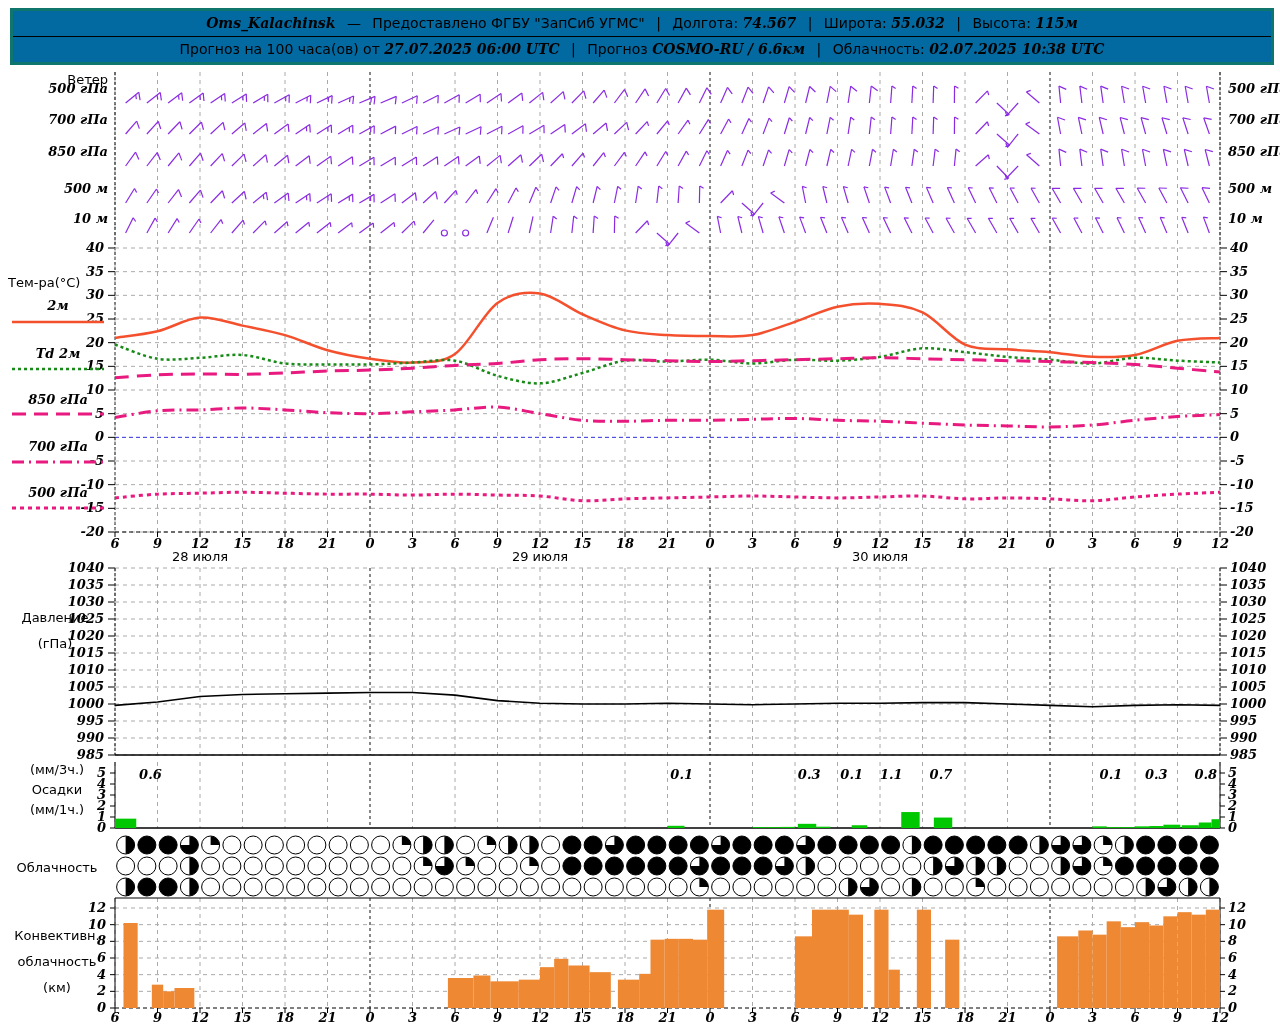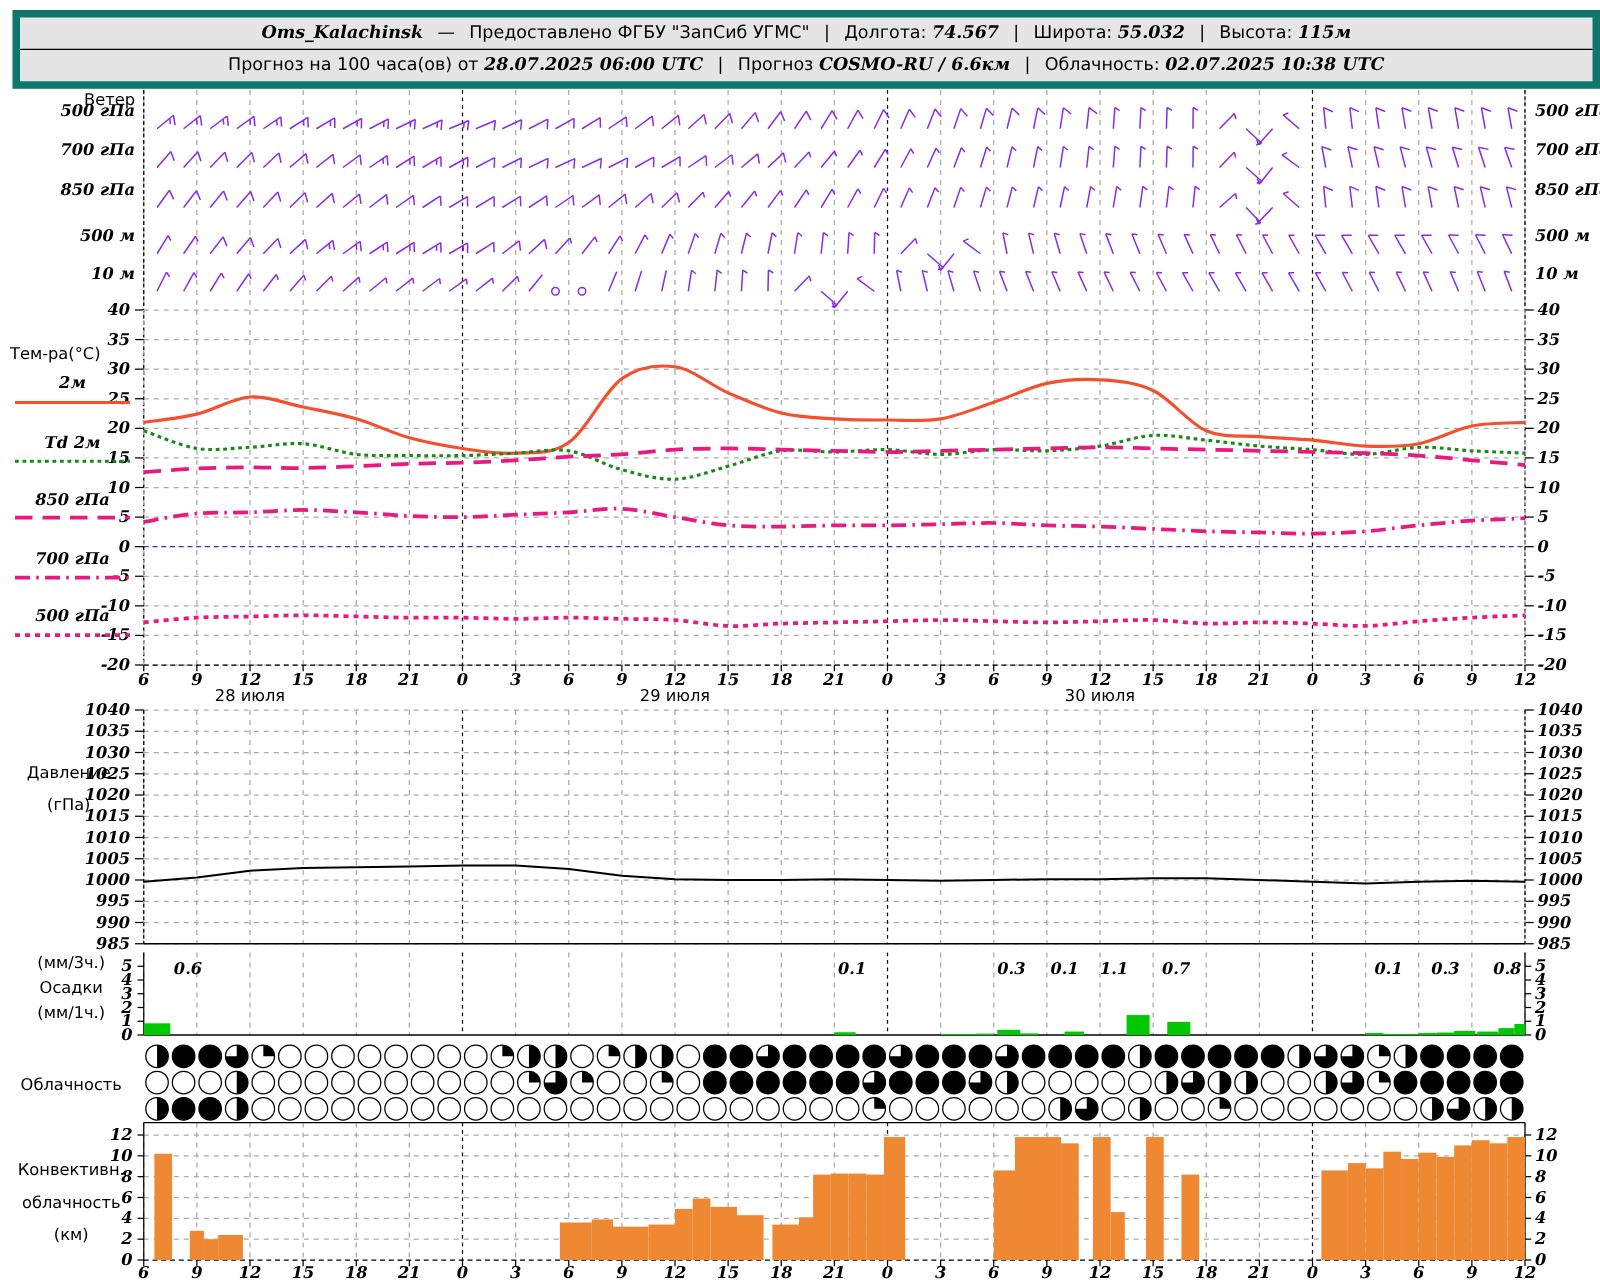--- a/index.html
+++ b/index.html
@@ -1,17 +1,17 @@
 <!DOCTYPE html>
 <html><head>
 <meta charset="utf-8">
 <style>
   html,body{margin:0;padding:0;background:#ffffff;width:1280px;height:1024px;overflow:hidden;}
   body{font-family:"DejaVu Sans", sans-serif;color:#000;}
-  #hdr{position:absolute;left:10px;top:8px;width:1258px;border:6px solid #0f766e;background:#e5e5e5;}
+  #hdr{position:absolute;left:10px;top:8px;width:1258px;border:3px solid #0f766e;background:#0369a1;}
   .hrow{height:25px;line-height:25px;text-align:center;font-size:14px;white-space:nowrap;}
   .hrow+.hrow{border-top:1px solid #000;}
   .it{font-family:"DejaVu Serif", serif;font-style:italic;font-weight:bold;}
   .sep{padding:0 7px;}
   #chart{position:absolute;left:0;top:0;}
   text{fill:#000;}
   .numB{font:italic bold 13px "DejaVu Serif", serif;}
   .cyr{font:13px "DejaVu Sans", sans-serif;}
 </style>
 </head>
@@ -1830,21 +1830,21 @@
     <span class="it">74.567</span>
     <span class="sep">|</span>
     <span>Широта:</span>
     <span class="it">55.032</span>
     <span class="sep">|</span>
     <span>Высота:</span>
     <span class="it">115м</span>
   </div>
   <div class="hrow">
     <span>Прогноз на 100 часа(ов) от</span>
-    <span class="it">28.07.2025 06:00 UTC</span>
+    <span class="it">27.07.2025 06:00 UTC</span>
     <span class="sep">|</span>
     <span>Прогноз</span>
     <span class="it">COSMO-RU</span>
     <span class="it">/ 6.6км</span>
     <span class="sep">|</span>
     <span>Облачность:</span>
     <span class="it">02.07.2025 10:38 UTC</span>
   </div>
 </div>
 

